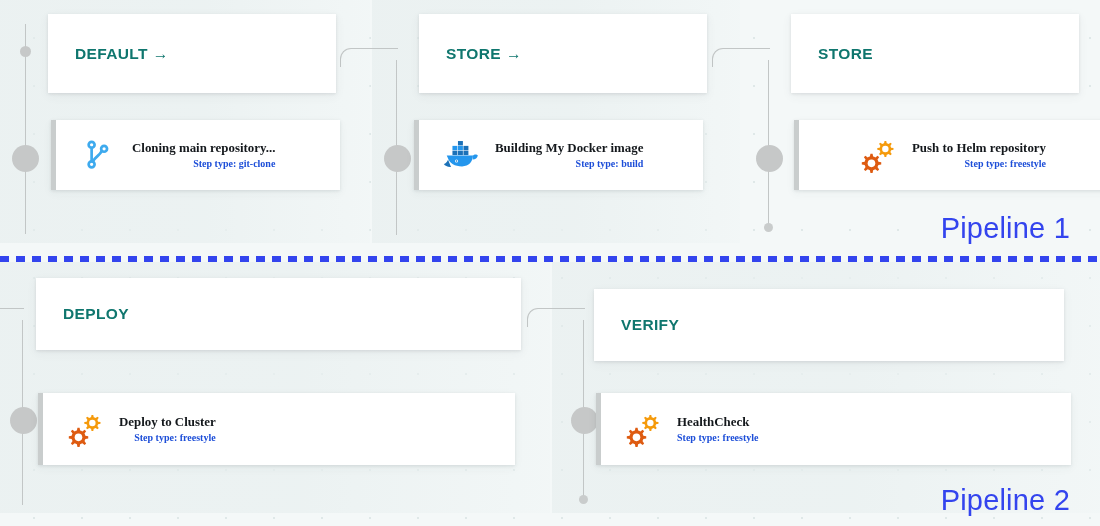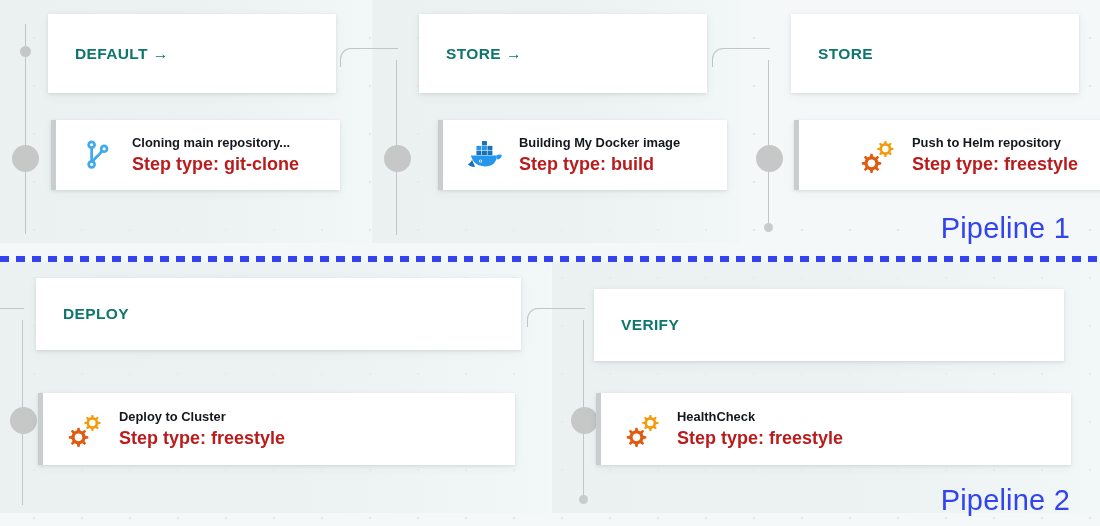--- a/index.html
+++ b/index.html
@@ -114,34 +114,35 @@
   .step-icon {
     width: 38px;
     height: 38px;
     margin-left: 23px;
     margin-right: 15px;
     flex: 0 0 auto;
     display: flex;
     align-items: center;
     justify-content: center;
   }
-  .step-text { display: flex; flex-direction: column; justify-content: center; }
+  .step-text { display: flex; flex-direction: column; justify-content: center; font-family: Liberation Serif, serif; }
   .step-name {
     font-size: 12.9px;
     font-weight: bold;
     color: #14181c;
     line-height: 1.35;
     white-space: nowrap;
   }
   .step-type {
-    font-size: 18px;
+    font-size: 10px;
     font-weight: bold;
-    color: #b91c1c;
+    color: #1d4ed8;
     line-height: 1.35;
     white-space: nowrap;
+    text-align: right;
   }
 
   
   .pipeline-label {
     position: absolute;
     font-size: 29px;
     font-weight: normal;
     color: #3344ee;
     letter-spacing: 0.2px;
     white-space: nowrap;
@@ -193,21 +194,21 @@
         <div class="step-name">Cloning main repository...</div>
         <div class="step-type">Step type: git-clone</div>
       </div>
     </div>
 
     <div class="stage-card" style="left:419px; top:14px; width:288px; height:79px;">
       <div class="stage-title">
         <span>STORE</span><span class="arrow">→</span>
       </div>
     </div>
-    <div class="step-card" style="left:438px; top:120px; width:284px; height:70px;">
+    <div class="step-card" style="left:414px; top:120px; width:284px; height:70px;">
       <div class="step-icon">
         <svg viewBox="0 0 40 34" width="38" height="34">
           <g>
             <rect x="11" y="12.5" width="5.2" height="4.6" fill="#1b71b8"></rect>
             <rect x="16.8" y="12.5" width="5.2" height="4.6" fill="#1b71b8"></rect>
             <rect x="22.6" y="12.5" width="5.2" height="4.6" fill="#1b71b8"></rect>
             <rect x="11" y="7.4" width="5.2" height="4.6" fill="#2496ed"></rect>
             <rect x="16.8" y="7.4" width="5.2" height="4.6" fill="#2496ed"></rect>
             <rect x="22.6" y="7.4" width="5.2" height="4.6" fill="#1b71b8"></rect>
             <rect x="16.8" y="2.3" width="5.2" height="4.6" fill="#1b71b8"></rect>

